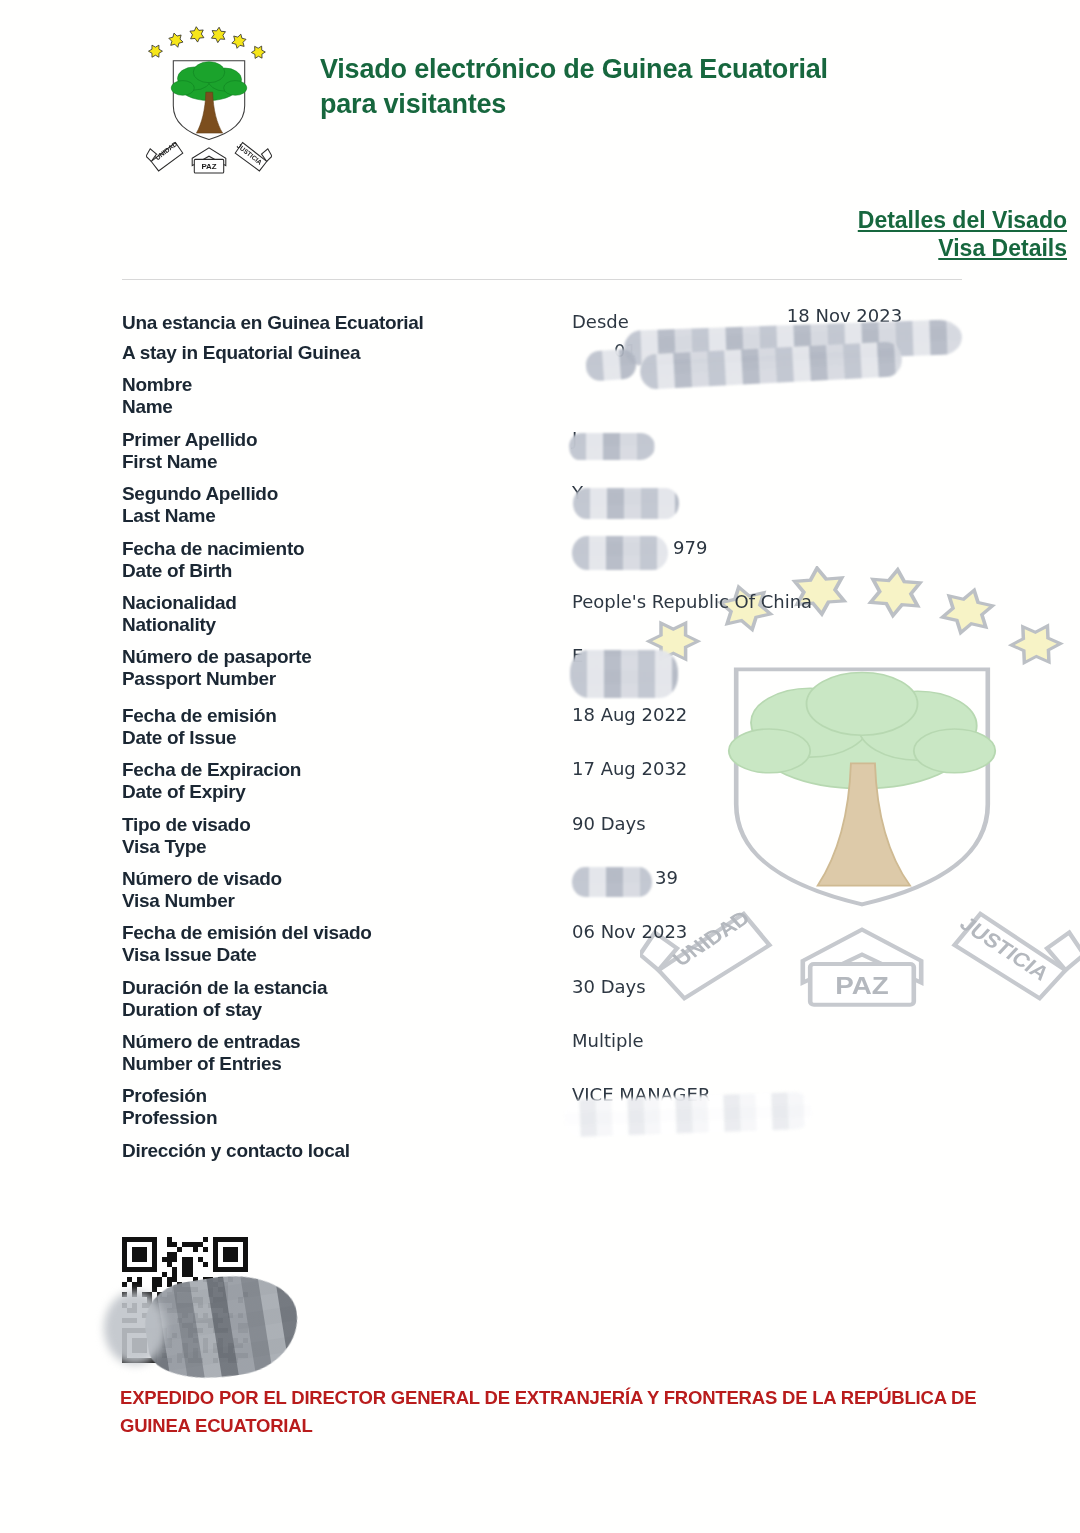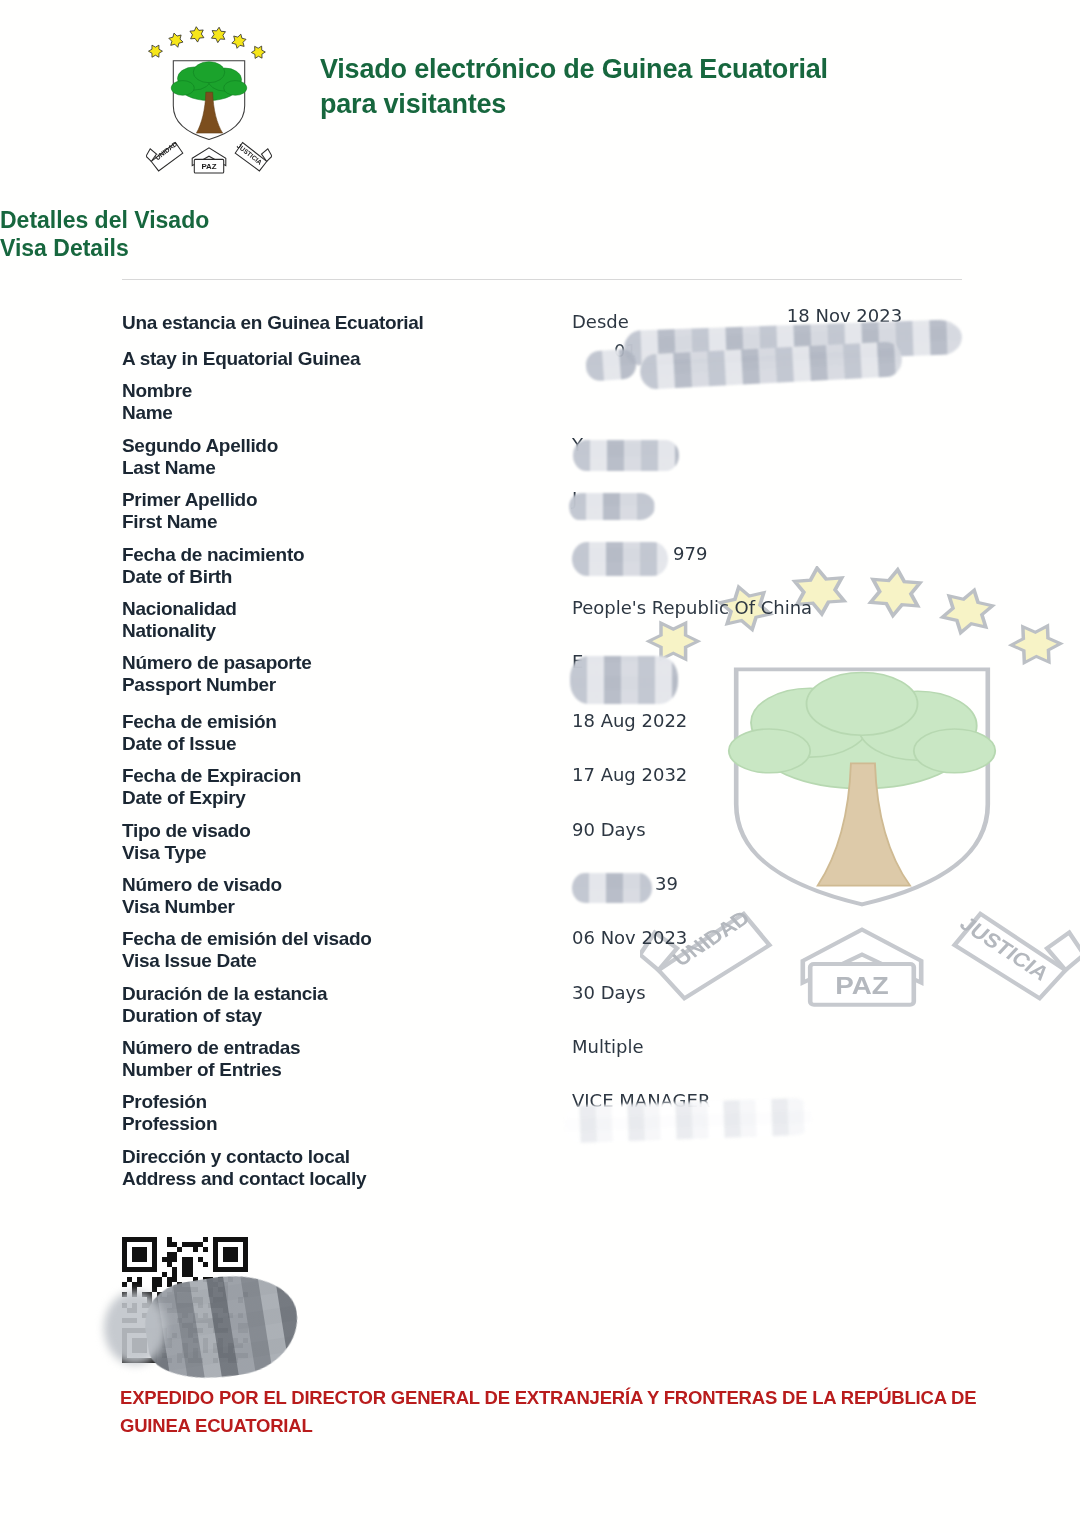--- a/index.html
+++ b/index.html
@@ -3,22 +3,22 @@
 <meta charset="utf-8">
 <style>
   html,body{margin:0;padding:0;background:#fff;}
   .page{position:relative;width:1080px;height:1533px;background:#fffffe;overflow:hidden;
         font-family:"Liberation Sans",sans-serif;}
 
   
   .logo{position:absolute;left:146px;top:26px;width:126px;height:150px;z-index:2;}
   .title-block{position:absolute;left:320px;top:52px;width:600px;text-align:left;z-index:2;
                font-weight:bold;font-size:27px;line-height:35px;color:#17673e;letter-spacing:-0.2px;}
-  .section-heading{position:absolute;left:0;right:0;top:206px;text-align:left;z-index:2;
-                   font-weight:bold;font-size:23px;line-height:28px;color:#17673e;}
+  .section-heading{position:absolute;left:0;right:13px;top:206px;text-align:right;z-index:2;
+                   font-weight:bold;font-size:23px;line-height:28px;color:#17673e;text-decoration:underline;}
 
   
   .watermark{position:absolute;left:640px;top:566px;width:444px;height:470px;z-index:0;}
   .watermark svg{width:100%;height:100%;}
 
   
   .crest-logo .star{fill:#f6e61a;stroke:#2b2b2b;stroke-width:1.4}
   .crest-logo .shield{fill:#ffffff;stroke:#3c3c3c;stroke-width:2}
   .crest-logo .leaf{fill:#1ba32c;stroke:#0e7a1e;stroke-width:1}
   .crest-logo .trunk{fill:#7c4e1e;stroke:#5e3a12;stroke-width:1}
@@ -29,21 +29,21 @@
   .crest-wm .leaf{fill:#c9e7c4;stroke:#b7d8b1;stroke-width:1}
   .crest-wm .trunk{fill:#ddcaa9;stroke:#cfba92;stroke-width:1}
   .crest-wm .ribbon{fill:#ffffff;stroke:#c6c9ce;stroke-width:2.5}
   .crest-wm .motto{fill:#b4b8be;font-weight:bold;font-family:"Liberation Sans",sans-serif;}
 
   
   .details{position:absolute;left:122px;top:276px;width:840px;z-index:1;}
   .row{display:grid;grid-template-columns:450px 1fr;margin-bottom:10.4px;}
   .row.no-mb{margin-bottom:0;}
   .lab{font-weight:bold;font-size:19px;line-height:22px;color:#1b2733;letter-spacing:-0.3px;}
-  .row.tall .lab-en{margin-top:14px;}
+  .row.tall .lab-en{margin-top:8px;}
   .val{position:relative;font-family:"DejaVu Sans","Liberation Sans",sans-serif;
        font-size:18px;line-height:19px;color:#2d3742;}
   .vline{position:relative;white-space:nowrap;}
   .vline2{position:relative;margin-top:10px;white-space:nowrap;padding-left:42px;color:#3a444f;}
   .divider{border-top:1px solid #d8d8d8;margin:3px 0 32px 0;width:840px;}
   .raised{display:inline-block;transform:translateY(-6px);}
 
   
   .mosaic{
     background-image:
@@ -199,38 +199,38 @@
         <div class="lab">
           <div class="lab-es">Nombre</div>
           <div class="lab-en">Name</div>
         </div>
         <div class="val">
           <div class="vline"></div>
         </div>
       </div>
       <div class="row">
         <div class="lab">
+          <div class="lab-es">Primer Apellido</div>
+          <div class="lab-en">First Name</div>
+        </div>
+        <div class="val">
+          <div class="vline"><span class="vtext">J</span><span class="redact mosaic" data-redact="first-name"></span></div>
+        </div>
+      </div>
+      <div class="row">
+        <div class="lab">
           <div class="lab-es">Segundo Apellido</div>
           <div class="lab-en">Last Name</div>
         </div>
         <div class="val">
           <div class="vline"><span class="vtext">Y</span><span class="redact mosaic" data-redact="last-name"></span></div>
         </div>
       </div>
       <div class="row">
         <div class="lab">
-          <div class="lab-es">Primer Apellido</div>
-          <div class="lab-en">First Name</div>
-        </div>
-        <div class="val">
-          <div class="vline"><span class="vtext">J</span><span class="redact mosaic" data-redact="first-name"></span></div>
-        </div>
-      </div>
-      <div class="row">
-        <div class="lab">
           <div class="lab-es">Fecha de nacimiento</div>
           <div class="lab-en">Date of Birth</div>
         </div>
         <div class="val">
           <div class="vline"><span class="redact mosaic" data-redact="dob"></span><span class="vtext">979</span></div>
         </div>
       </div>
       <div class="row">
         <div class="lab">
           <div class="lab-es">Nacionalidad</div>
@@ -318,21 +318,20 @@
           <div class="lab-en">Profession</div>
         </div>
         <div class="val">
           <div class="vline"><span class="vtext">VICE MANAGER</span></div>
           <div class="blob blob-prof"></div>
         </div>
       </div>
       <div class="row">
         <div class="lab">
           <div class="lab-es">Dirección y contacto local</div>
-          <div class="lab-en">Address and contact locally</div>
         </div>
         <div class="val">
           <div class="vline"></div>
         </div>
       </div>
     </div>
 
   <div class="qr">
     <svg viewBox="0 0 25 25" shape-rendering="crispEdges">
       <rect width="25" height="25" fill="#ffffff"></rect>

